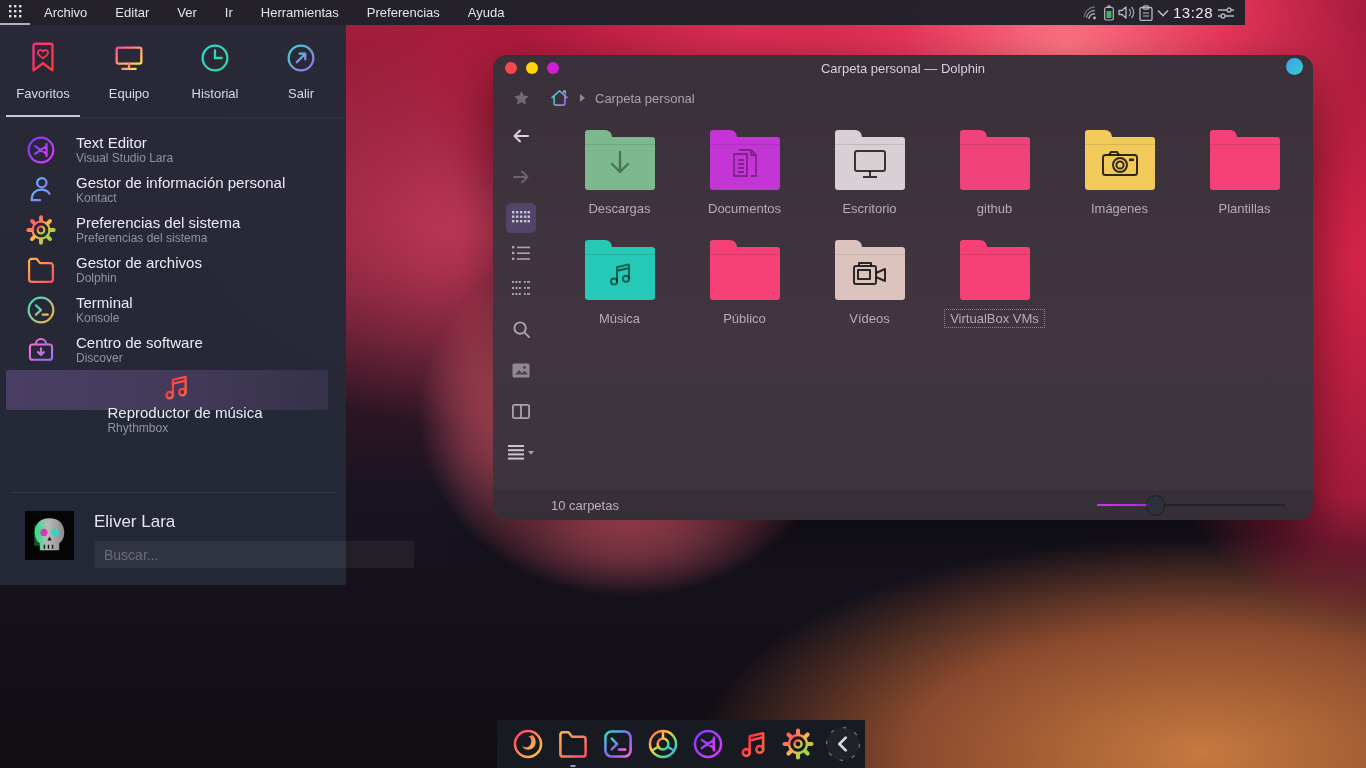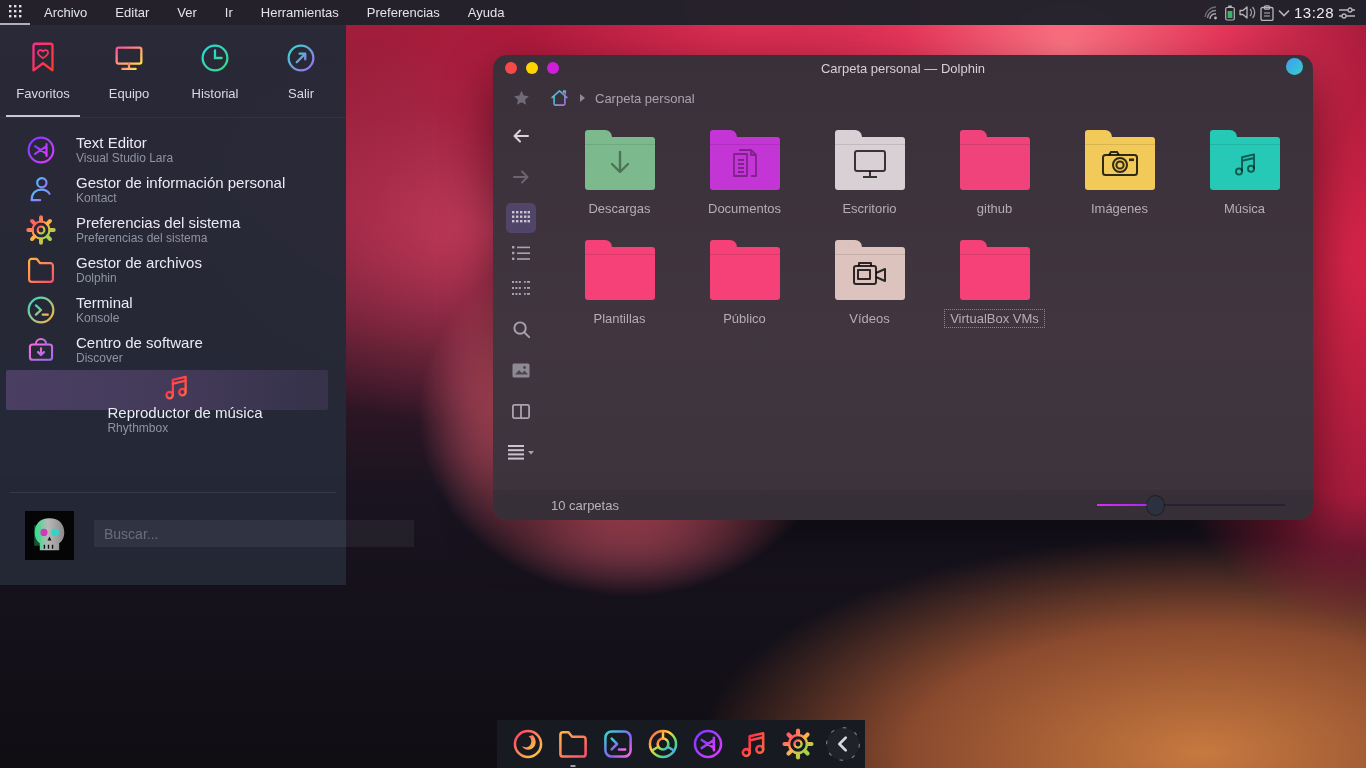--- a/index.html
+++ b/index.html
@@ -14,21 +14,21 @@
       radial-gradient(300px 260px at 46% 54%, #ff9d7e 0%, #d4556a 40%, rgba(212,85,106,0) 70%),
       radial-gradient(700px 300px at 88% 98%, #c7793f 0%, #8a4a2e 42%, rgba(138,74,46,0) 72%),
       radial-gradient(500px 280px at 36% 30%, #c23a5a 0%, rgba(194,58,90,0) 70%),
       linear-gradient(180deg, #a81f3d 0%, #7a1630 28%, #3a1626 46%, #191420 64%, #100d13 100%);
     position:relative;
   }
   svg { display:block; }
 
   
   .menubar {
-    position:absolute; left:0; top:0; width:1366px; height:25px;
+    position:absolute; left:0; top:0; width:1245px; height:25px;
     background:rgba(30,33,42,0.96); display:flex; align-items:center;
     color:#e2e4ea; font-size:13px; z-index:50;
   }
   .menubar .grid-btn { width:30px; height:25px; display:flex; align-items:center; justify-content:center; border-bottom:2px solid #aeb2bd; cursor:pointer; }
   .menu-item { padding:0 14px; height:25px; line-height:25px; cursor:pointer; }
   .menubar .spacer { flex:1; }
   .tray { display:flex; align-items:center; gap:4px; padding-right:10px; color:#cfd0d6; }
   .tray .clock { font-size:15px; color:#eceaf0; letter-spacing:0.5px; }
   .tray .t-ic { opacity:0.85; }
 
@@ -395,20 +395,21 @@
           <rect width="48" height="48" fill="#050505"></rect>
           <path d="M24,7 c-9.5,0 -14.5,6 -14.5,14 c0,5 2,8.5 5,10.5 v7 h19 v-7 c3,-2 5,-5.5 5,-10.5 c0,-8 -5,-14 -14.5,-14 z" fill="url(#gskull)"></path>
           <circle cx="18.5" cy="21" r="3.6" fill="#d338b8"></circle>
           <circle cx="29.5" cy="21" r="3.6" fill="#2bd8c8"></circle>
           <path d="M24,25 l-2,4 h4 z" fill="#111"></path>
           <path d="M19,33 v4 M23,33 v4 M27,33 v4" stroke="#111" stroke-width="1.4"></path>
           <rect x="9" y="14" width="7" height="20" fill="#35e08a" opacity="0.35"></rect>
         </svg>
       </div>
       <div class="user-col">
+        <div class="user-name">Eliver Lara</div>
         <input class="search-box" type="text" placeholder="Buscar..." style="">
       </div>
     </div>
   </div>
 
   <div class="window">
     <div class="titlebar">
       <div class="tl-dot tl-red"></div>
       <div class="tl-dot tl-yellow"></div>
       <div class="tl-dot tl-magenta"></div>
@@ -580,35 +581,35 @@
                 <circle cx="19" cy="16" r="7"></circle>
                 <circle cx="19" cy="16" r="3.6"></circle>
                 <path d="M8,6 l2,-3 h6 l2,3"></path>
                 <rect x="28" y="9.5" width="5" height="2.6" fill="#000" fill-opacity="0.8" stroke="none"></rect>
               </g>
             </svg>
           </div>
           <span class="flabel">Imágenes</span>
         </div>
         <div class="cell">
+          <div class="folder fg-pink2"></div>
+          <span class="flabel">Plantillas</span>
+        </div>
+
+        <div class="cell">
           <div class="folder fg-teal">
             <svg class="glyph" width="32" height="34" viewBox="0 0 40 40">
               <g fill="none" stroke="#000" stroke-opacity="0.55" stroke-width="2.4" stroke-linejoin="round">
                 <circle cx="12.5" cy="29.5" r="3.8"></circle>
                 <circle cx="27.5" cy="26" r="3.8"></circle>
                 <path d="M16.3,29.5 V11.5 l15,-3.5 V26 M16.3,16 l15,-3.5"></path>
               </g>
             </svg>
           </div>
           <span class="flabel">Música</span>
-        </div>
-
-        <div class="cell">
-          <div class="folder fg-pink2"></div>
-          <span class="flabel">Plantillas</span>
         </div>
         <div class="cell">
           <div class="folder fg-pink2"></div>
           <span class="flabel">Público</span>
         </div>
         <div class="cell">
           <div class="folder fg-rose">
             <svg class="glyph" width="38" height="28" viewBox="0 0 38 28">
               <g fill="none" stroke="#000" stroke-opacity="0.8" stroke-width="2" stroke-linejoin="round">
                 <rect x="3" y="6" width="22" height="18" rx="2"></rect>

